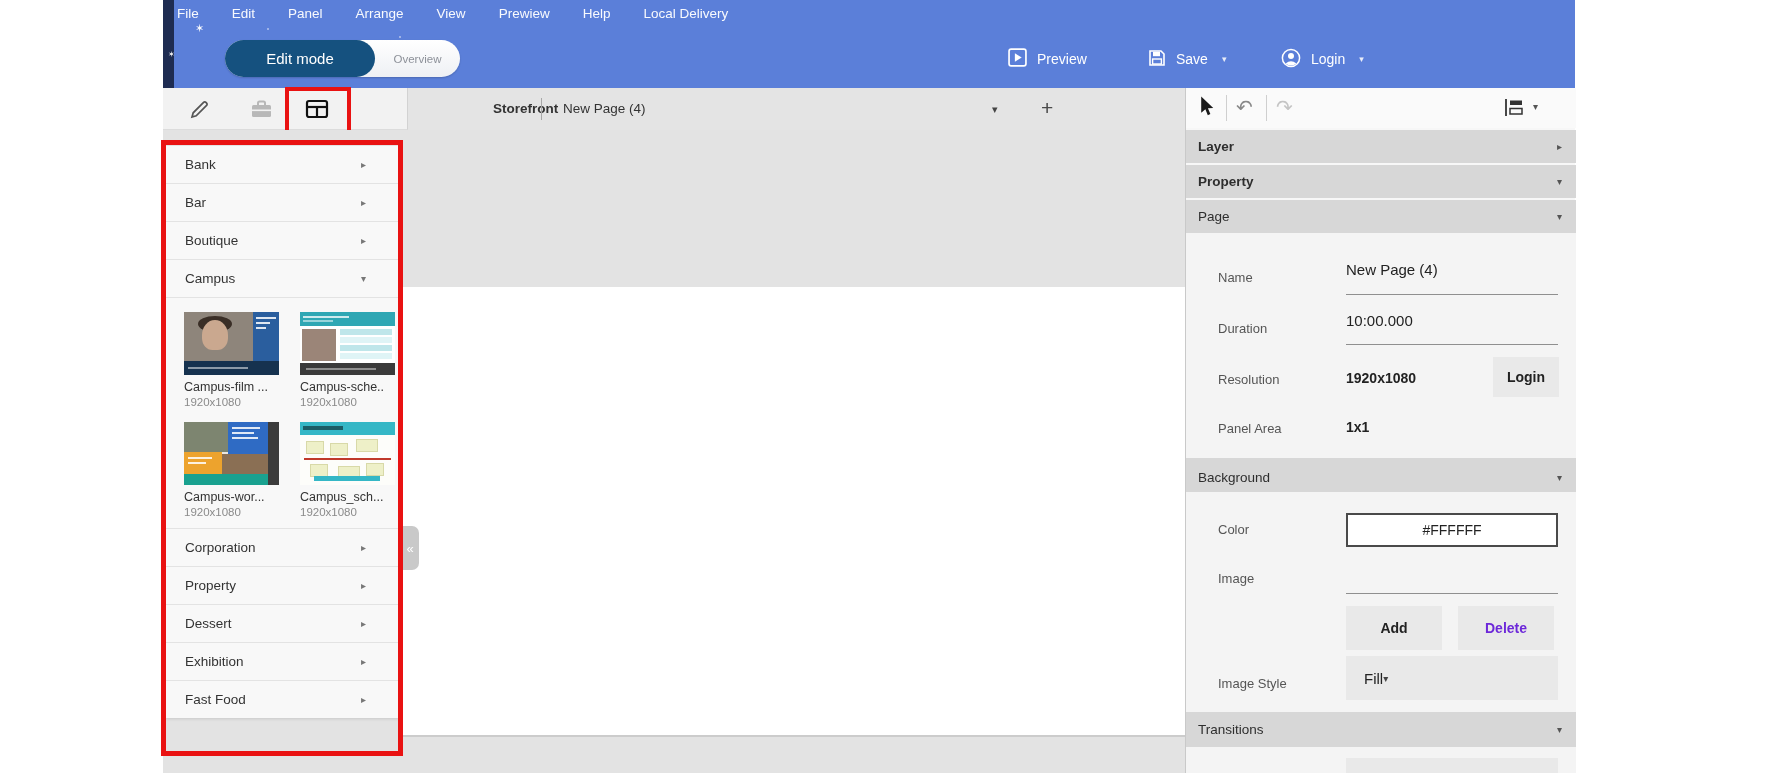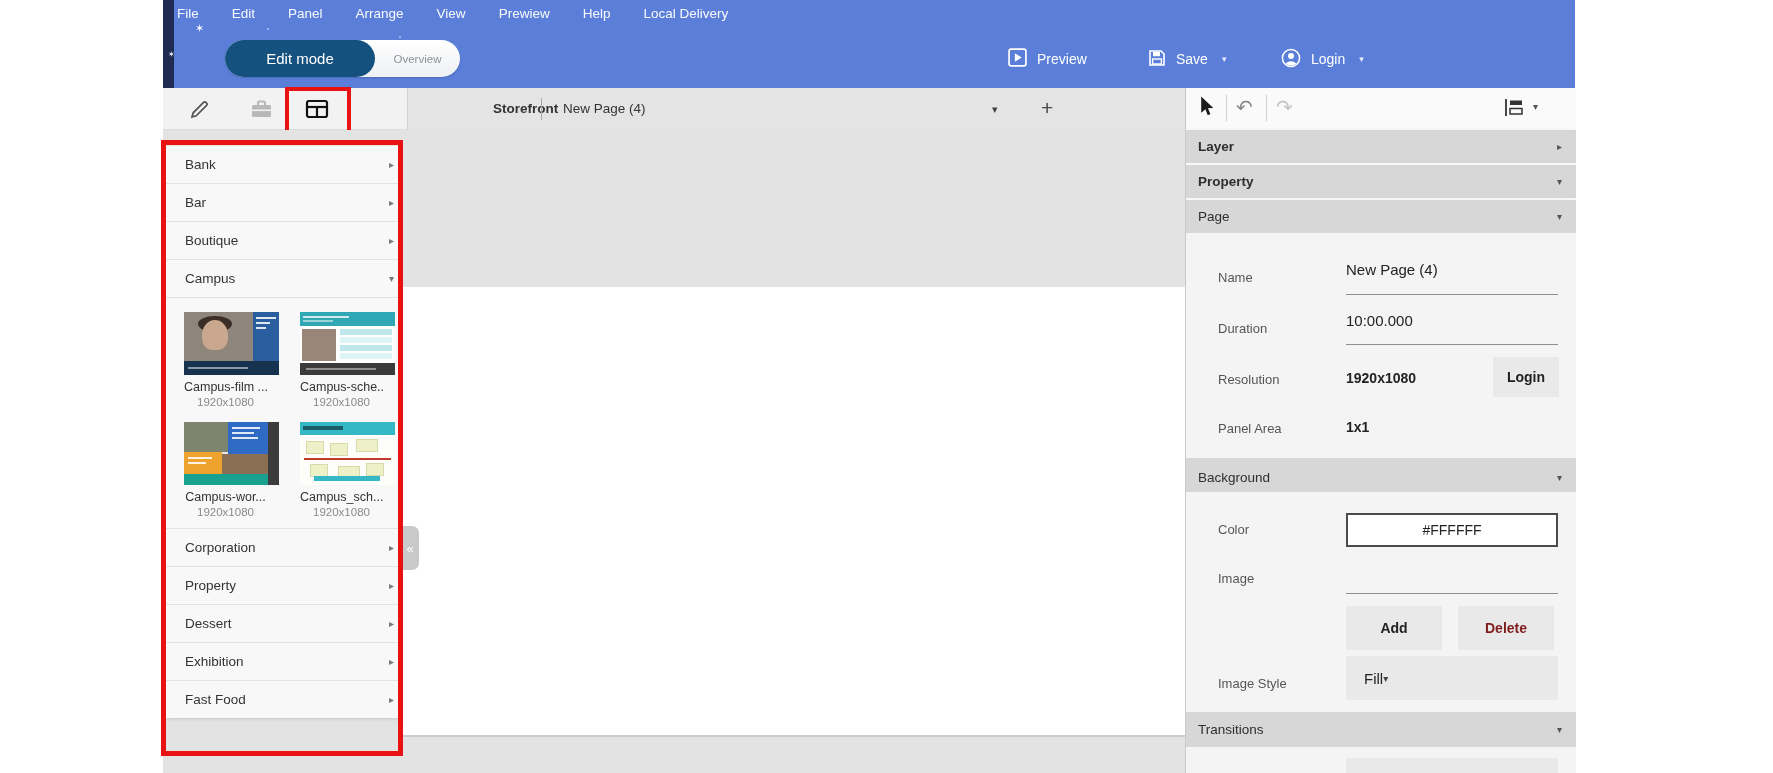--- a/index.html
+++ b/index.html
@@ -32,25 +32,25 @@
   .tab-caret{position:absolute;left:584px;top:0;height:42px;line-height:42px;font-size:11px;color:#444;}
   .tab-plus{position:absolute;left:633px;top:0;height:42px;line-height:40px;font-size:21px;color:#4a4a4a;}
 
   
   .canvas{position:absolute;left:0;top:130px;width:1022px;height:643px;background:#e3e3e3;}
   .page-white{position:absolute;left:237px;top:157px;width:785px;height:448px;background:#ffffff;border-bottom:2px solid #cccccc;}
 
   
   .tpanel{position:absolute;left:2px;top:145px;width:233px;background:#f8f8f8;box-shadow:1px 1px 3px rgba(0,0,0,.12);}
   .tpanel-header{height:33px;background:#d9d9d9;display:flex;align-items:center;justify-content:center;font-size:13.5px;color:#666;}
-  .cat-item{height:38px;border-top:1px solid #e3e3e3;background:#f8f8f8;display:flex;align-items:center;justify-content:space-between;padding:0 4px 0 20px;box-sizing:border-box;}
+  .cat-item{height:38px;border-top:1px solid #e3e3e3;background:#f8f8f8;display:flex;align-items:center;justify-content:space-between;padding:0 32px 0 20px;box-sizing:border-box;}
   .cat-label{font-size:13.5px;color:#333;}
   .cat-arrow{font-size:10px;color:#777;}
   .thumb-area{border-top:1px solid #e3e3e3;padding:14px 0 10px 19px;display:grid;grid-template-columns:95px 95px;grid-column-gap:21px;grid-row-gap:14px;}
-  .thumb-card{width:83px;text-align:center;}
+  .thumb-card{width:83px;}
   .thumb-img{width:95px;height:63px;position:relative;overflow:hidden;background:#ddd;}
   .thumb-name{font-size:12.5px;color:#333;margin-top:5px;white-space:nowrap;overflow:hidden;}
   .thumb-size{font-size:11.5px;color:#8a8a8a;margin-top:2px;}
   .collapse-tab{position:absolute;left:238px;top:526px;width:18px;height:44px;background:#c9c9c9;border-radius:0 7px 7px 0;color:#fff;font-size:13px;display:flex;align-items:center;justify-content:center;}
 
   
   .mk{position:absolute;}
   .t-film{background:#8e857b;}
   .t-film .side{right:0;top:0;width:26px;height:49px;background:#2a5e9e;}
   .t-film .bot{left:0;bottom:0;width:95px;height:14px;background:#16324f;}
@@ -87,21 +87,21 @@
   .sec-hdr{position:absolute;left:0;width:390px;background:#d7d7d7;display:flex;align-items:center;justify-content:space-between;padding:0 14px 0 12px;box-sizing:border-box;}
   .sec-title{font-size:13.5px;color:#2e2e2e;}
   .sec-bold{font-weight:700;}
   .sec-arrow{font-size:10px;color:#555;}
   .sec-body{position:absolute;left:0;width:390px;background:#f4f4f4;}
   .fld-label{position:absolute;left:32px;font-size:13px;color:#555;}
   .fld-value{position:absolute;left:160px;font-size:15px;color:#222;}
   .fld-line{position:absolute;left:160px;width:212px;height:1px;background:#8f8f8f;}
   .bold{font-weight:700;}
   .btn{position:absolute;background:#e9e9e9;display:flex;align-items:center;justify-content:center;font-size:14px;font-weight:700;color:#222;}
-  .btn-disabled{color:#7f1d1d;}
+  .btn-disabled{color:#6d28d9;}
   .color-box{position:absolute;left:160px;width:212px;height:34px;background:#fff;border:2px solid #4a4a4a;box-sizing:border-box;display:flex;align-items:center;justify-content:center;font-size:14px;color:#222;}
   .dropdown{position:absolute;left:160px;width:212px;background:#e9e9e9;display:flex;align-items:center;justify-content:flex-start;padding:0 14px 0 18px;box-sizing:border-box;font-size:15px;color:#222;}
   .dd-caret{font-size:10px;color:#444;}
 </style>
 </head>
 <body>
 
 <div id="stage">
   <div class="app">
 

